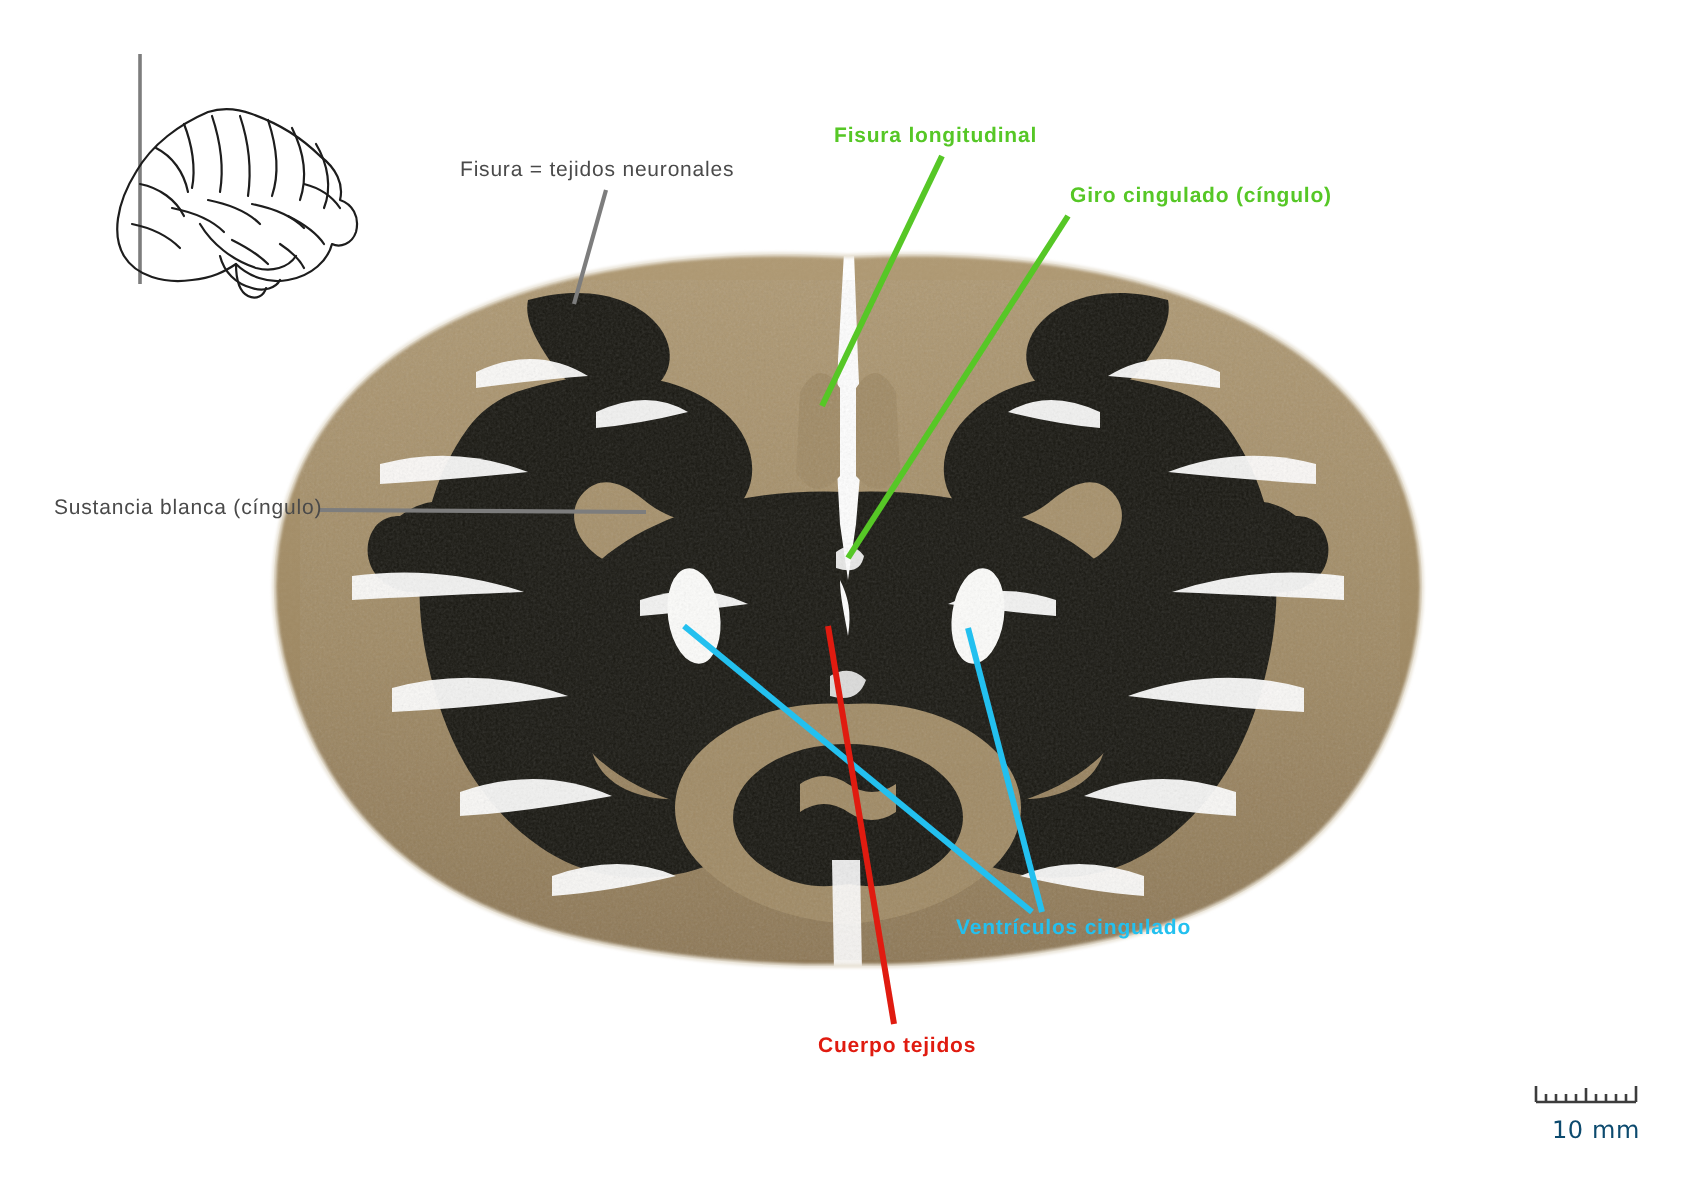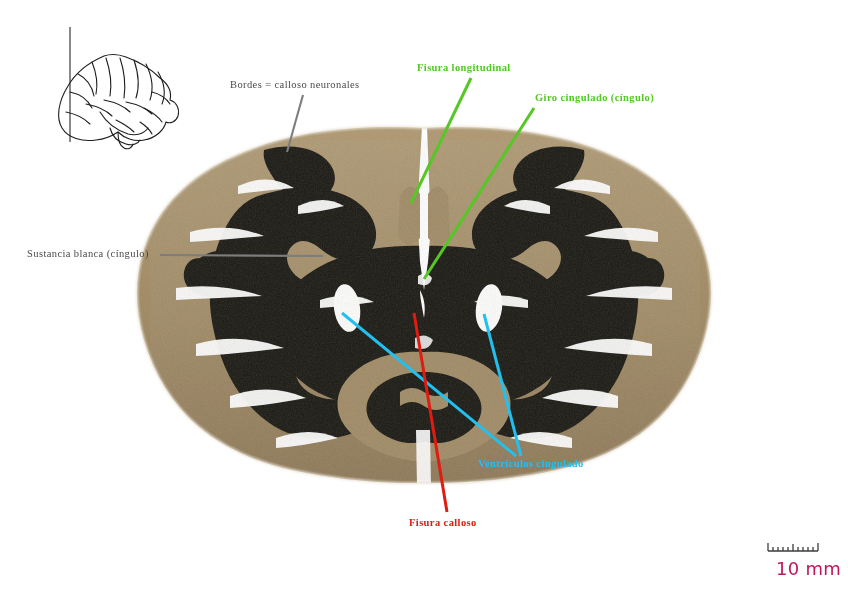--- a/index.html
+++ b/index.html
@@ -18,34 +18,34 @@
     overflow: hidden;
   }
   .layer {
     position: absolute;
     top: 0; left: 0;
     width: 848px;
     height: 599px;
   }
   .label {
     position: absolute;
-    font-family: Liberation Serif, serif;
+    font-family: Liberation Sans, sans-serif;
     white-space: nowrap;
     letter-spacing: 0.4px;
     line-height: 1;
   }
   .label-gray  { color: #4a4a4a; font-size: 10.5px; }
   .label-green { color: #56c726; font-size: 10.5px; font-weight: bold; }
   .label-cyan  { color: #23c0ef; font-size: 10.5px; font-weight: bold; }
   .label-red   { color: #e01b10; font-size: 10.5px; font-weight: bold; }
   .scale-caption {
     position: absolute;
     font-family: "DejaVu Sans", sans-serif;
-    font-size: 18px;
-    color: #be185d;
+    font-size: 12px;
+    color: #0c4a6e;
     letter-spacing: 0.3px;
   }
 </style>
 </head>
 <body>
 
 <div id="figure">
 
   <svg class="layer" viewBox="0 0 848 599" xmlns="http://www.w3.org/2000/svg">
     <defs>
@@ -303,31 +303,31 @@
 
     <line x1="534" y1="108" x2="424" y2="279" stroke="#56c726" stroke-width="3"></line>
 
     <line x1="342" y1="313" x2="516" y2="456" stroke="#23c0ef" stroke-width="3"></line>
 
     <line x1="484" y1="314" x2="521" y2="456" stroke="#23c0ef" stroke-width="3"></line>
 
     <line x1="414" y1="313" x2="447" y2="512" stroke="#e01b10" stroke-width="3"></line>
   </svg>
 
-  <div class="label label-gray" style="left:230px; top:80px;">Bordes = calloso neuronales</div>
+  <div class="label label-gray" style="left:230px; top:80px;">Fisura = tejidos neuronales</div>
 
   <div class="label label-green" style="left:417px; top:63px;">Fisura longitudinal</div>
 
   <div class="label label-green" style="left:535px; top:93px;">Giro cingulado (cíngulo)</div>
 
   <div class="label label-gray" style="left:27px; top:249px;">Sustancia blanca (cíngulo)</div>
 
   <div class="label label-cyan" style="left:478px; top:459px;">Ventrículos cingulado</div>
 
-  <div class="label label-red" style="left:409px; top:518px;">Fisura calloso</div>
+  <div class="label label-red" style="left:409px; top:518px;">Cuerpo tejidos</div>
 
   <svg class="layer" viewBox="0 0 848 599" xmlns="http://www.w3.org/2000/svg">
     <g stroke="#3d3d3d" stroke-width="1.3">
 
       <line x1="768" y1="551" x2="818" y2="551"></line>
 
       <line x1="768" y1="543" x2="768" y2="551"></line>
       <line x1="818" y1="543" x2="818" y2="551"></line>
 
       <line x1="793" y1="544" x2="793" y2="551"></line>

